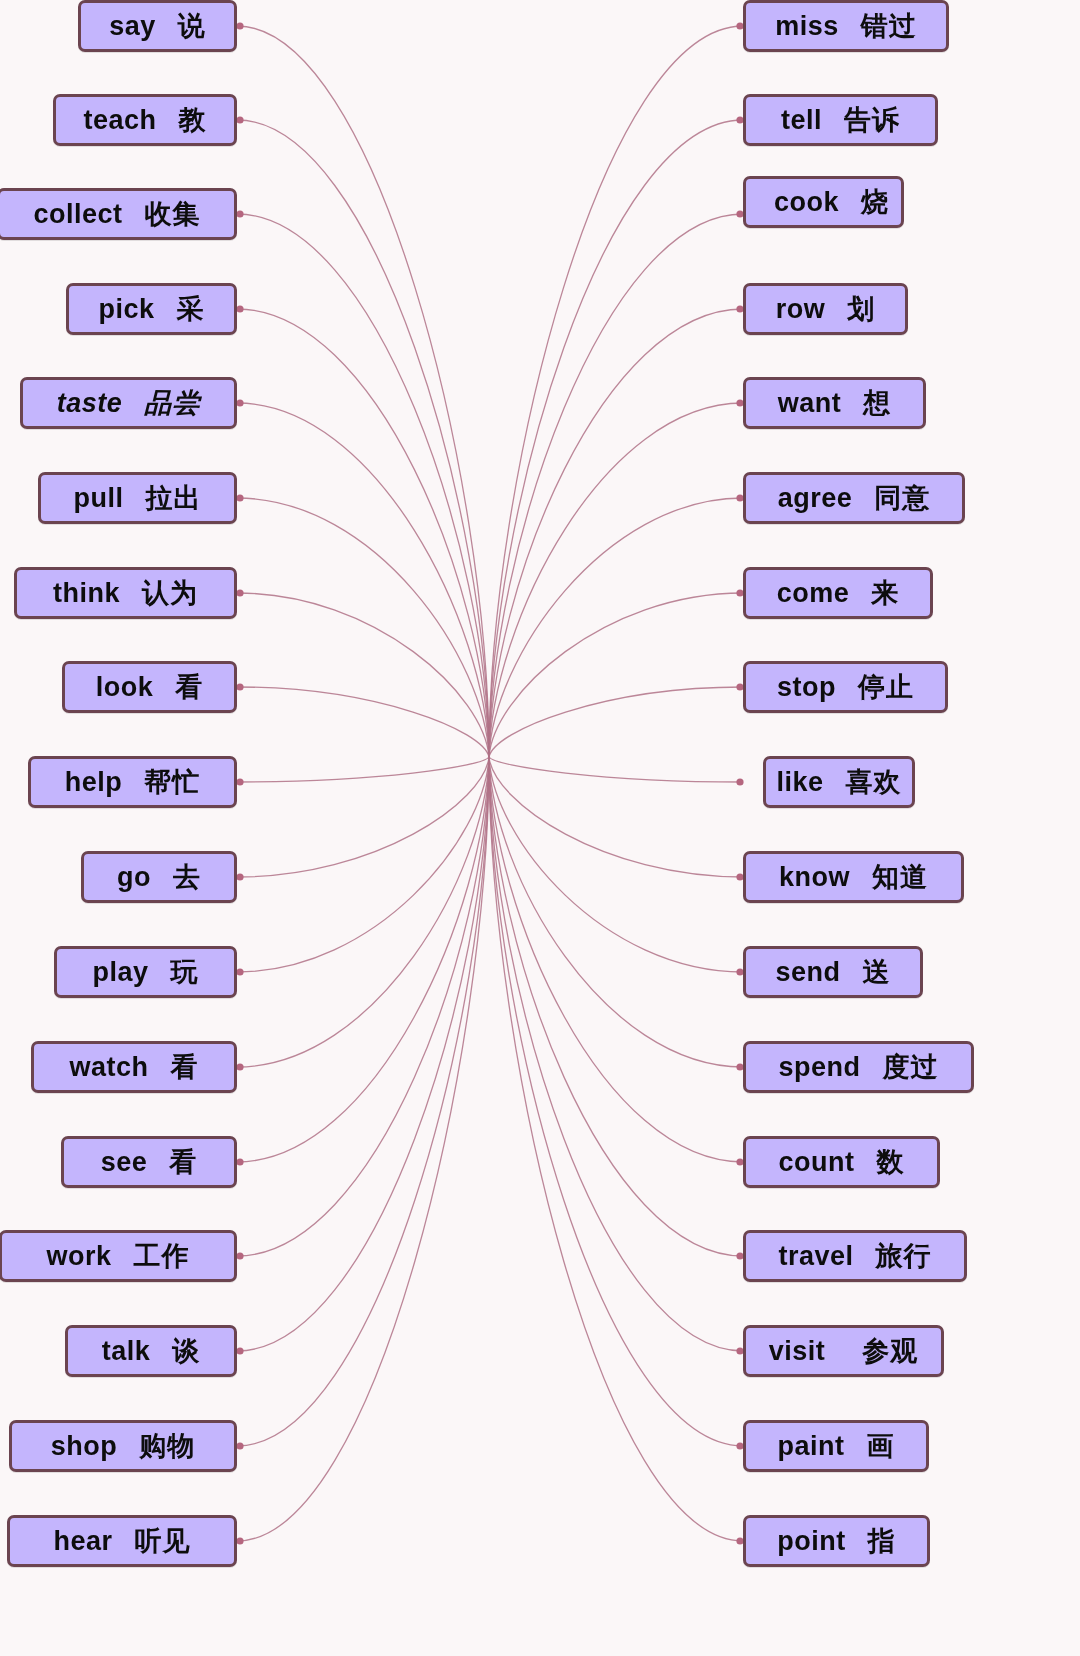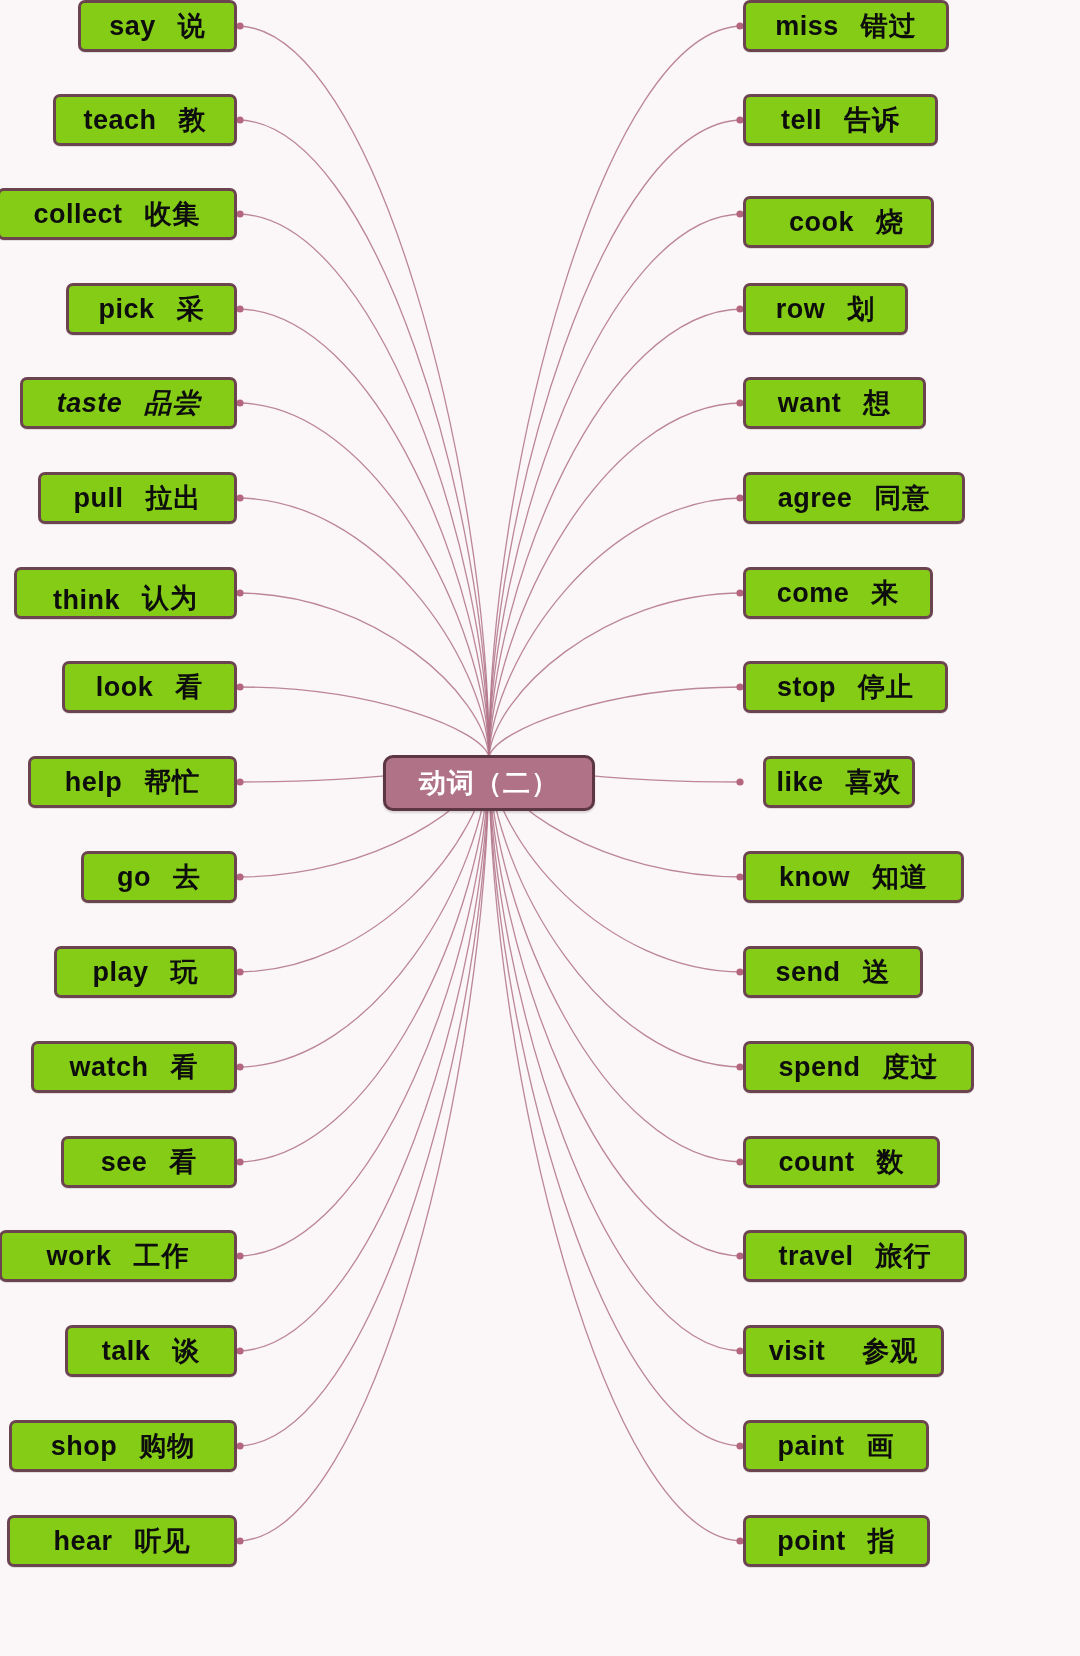--- a/index.html
+++ b/index.html
@@ -19,21 +19,21 @@
     position: absolute;
     left: 0;
     top: 0;
     width: 1080px;
     height: 1656px;
     pointer-events: none;
   }
   .node {
     position: absolute;
     box-sizing: border-box;
-    background: #84cc16;
+    background: #c4b5fd;
     border: 3px solid #6b4450;
     border-radius: 7px;
     height: 52px;
     display: flex;
     align-items: center;
     justify-content: center;
     white-space: nowrap;
     box-shadow: 0 1px 0 rgba(0,0,0,0.10);
     z-index: 3;
   }
@@ -166,21 +166,21 @@
         <span class="zh">采</span>
       </div>
       <div class="node left" style="top: 377px; width: 217px; left: 20px; font-style: italic;">
         <span class="en">taste</span>
         <span class="zh">品尝</span>
       </div>
       <div class="node left" style="top: 472px; width: 199px; left: 38px;">
         <span class="en">pull</span>
         <span class="zh">拉出</span>
       </div>
-      <div class="node left" style="top: 567px; width: 223px; left: 14px; align-items: flex-end;">
+      <div class="node left" style="top: 567px; width: 223px; left: 14px;">
         <span class="en">think</span>
         <span class="zh">认为</span>
       </div>
       <div class="node left" style="top: 661px; width: 175px; left: 62px;">
         <span class="en">look</span>
         <span class="zh">看</span>
       </div>
       <div class="node left" style="top: 756px; width: 209px; left: 28px;">
         <span class="en">help</span>
         <span class="zh">帮忙</span>
@@ -218,21 +218,21 @@
         <span class="zh">听见</span>
       </div>
       <div class="node right" style="top: 0px; width: 206px; left: 743px;">
         <span class="en">miss</span>
         <span class="zh">错过</span>
       </div>
       <div class="node right" style="top: 94px; width: 195px; left: 743px; border-radius: 7px;">
         <span class="en">tell</span>
         <span class="zh">告诉</span>
       </div>
-      <div class="node right" style="top: 196px; width: 191px; left: 743px; padding-left: 16px;">
+      <div class="node right" style="top: 176px; width: 161px; left: 743px; padding-left: 16px;">
         <span class="en">cook</span>
         <span class="zh">烧</span>
       </div>
       <div class="node right" style="top: 283px; width: 165px; left: 743px;">
         <span class="en">row</span>
         <span class="zh">划</span>
       </div>
       <div class="node right" style="top: 377px; width: 183px; left: 743px;">
         <span class="en">want</span>
         <span class="zh">想</span>
@@ -280,17 +280,14 @@
       <div class="node right" style="top: 1420px; width: 186px; left: 743px;">
         <span class="en">paint</span>
         <span class="zh">画</span>
       </div>
       <div class="node right" style="top: 1515px; width: 187px; left: 743px;">
         <span class="en">point</span>
         <span class="zh">指</span>
       </div>
     </div>
 
-  <div id="center-node" style="left: 383px; top: 755px; width: 212px; height: 56px;">
-    <span class="center-label">动词（二）</span>
-  </div>
 
 </div>
 
 </body></html>

